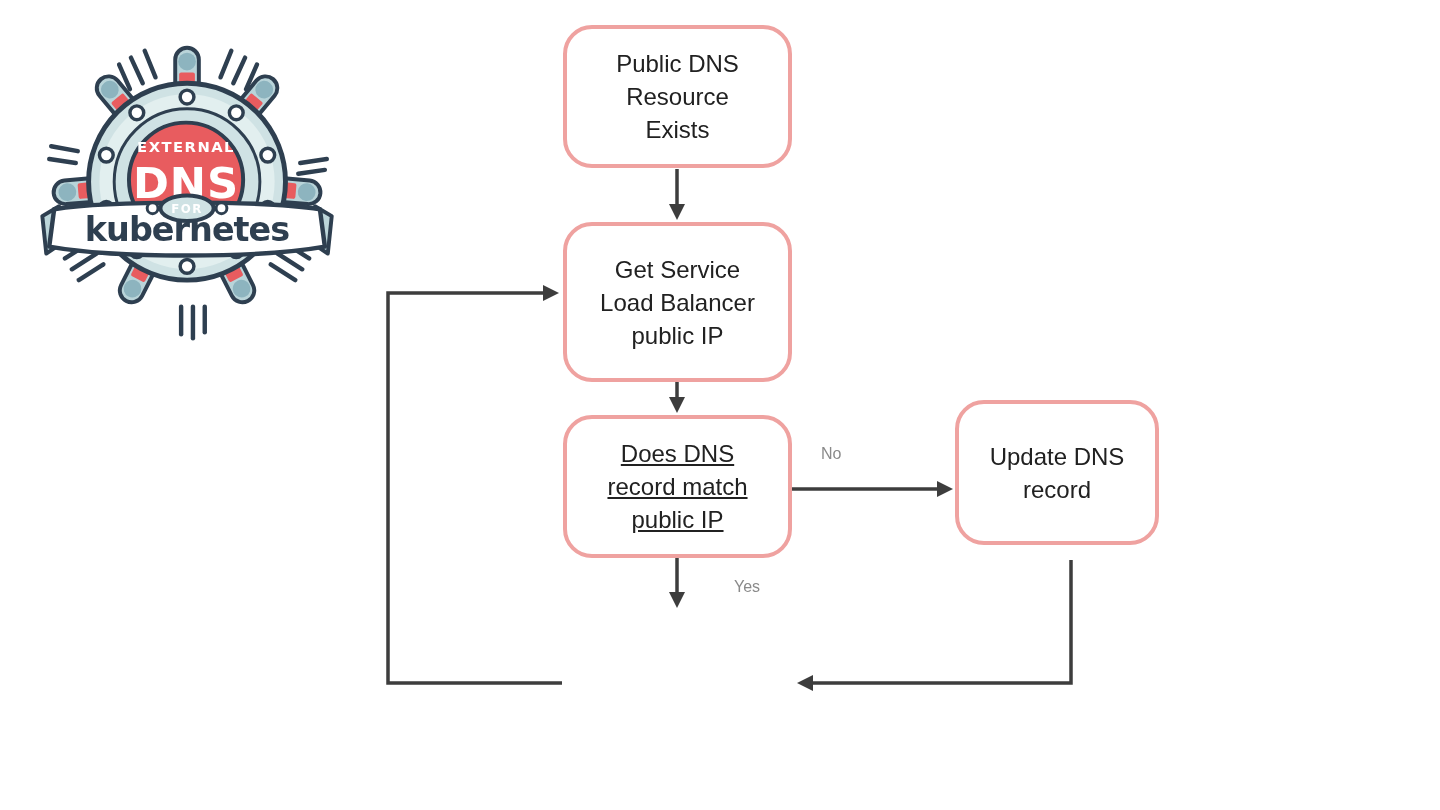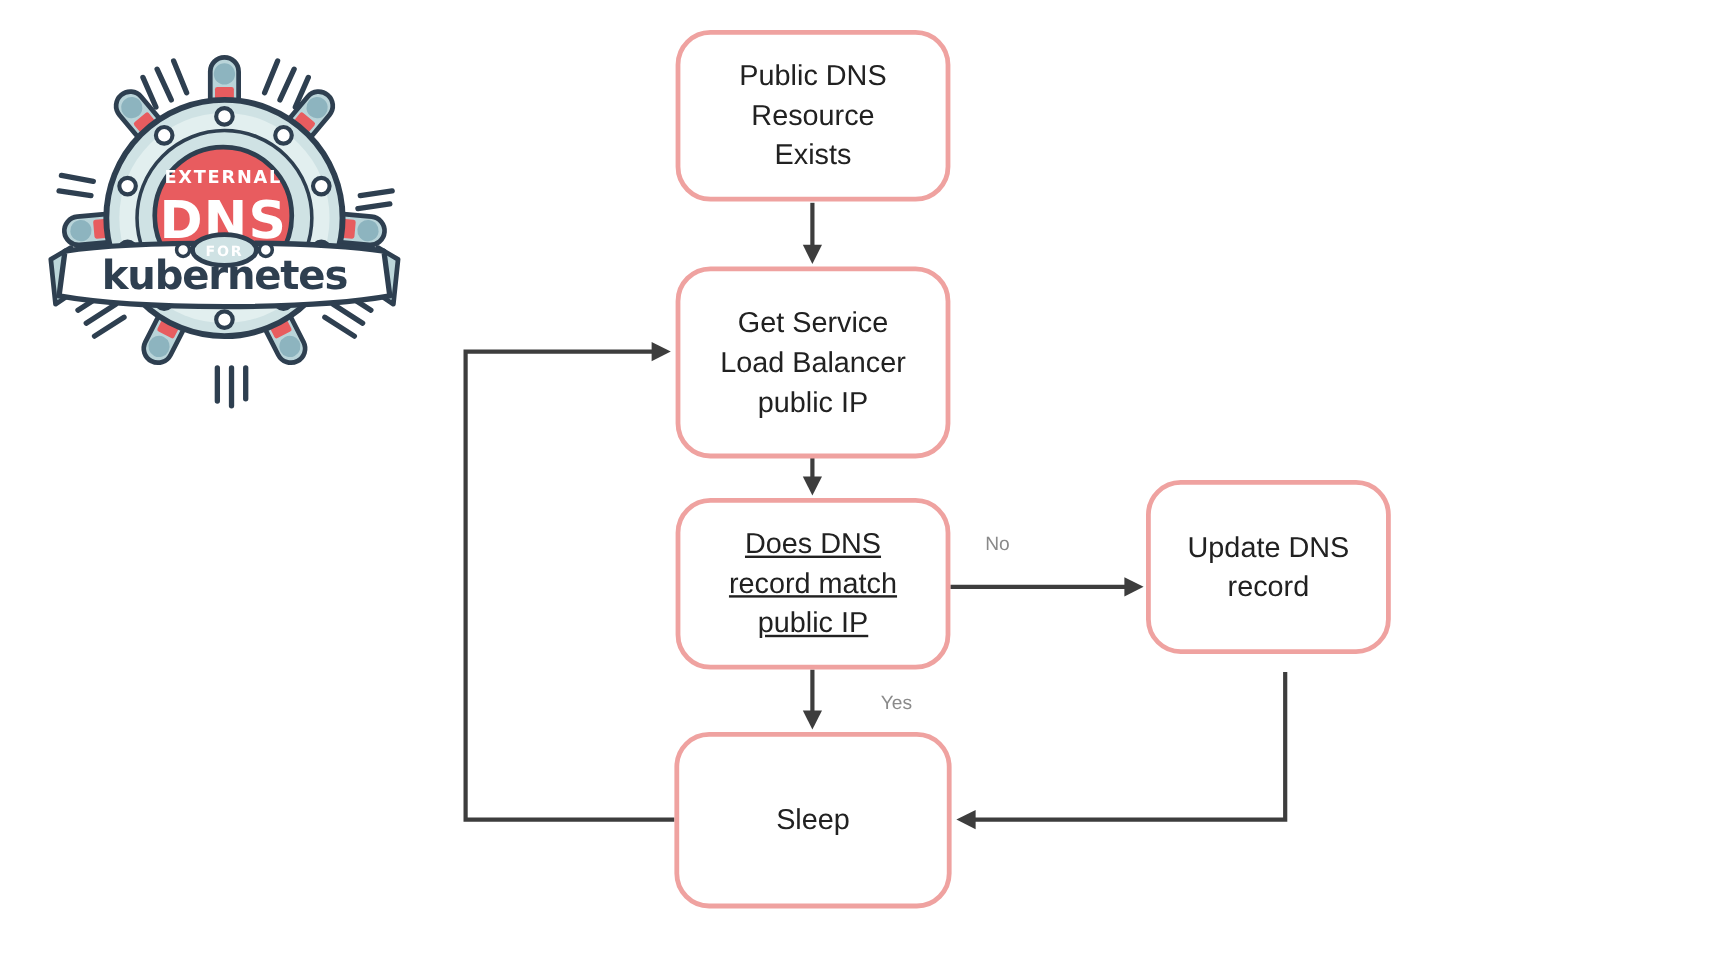--- a/index.html
+++ b/index.html
@@ -156,19 +156,18 @@
 Load Balancer
 public IP</div>
 
   <div class="node" style="left:563px; top:415px; width:229px; height:143px;text-decoration:underline;">Does DNS
 record match
 public IP</div>
 
   <div class="node" style="left:955px; top:400px; width:204px; height:145px;">Update DNS
 record</div>
 
-  <div class="node" style="left:562px; top:610px; width:231px; height:147px;">Sleep</div>
 
   <div class="edge-label" style="left:821px; top:440px;">No</div>
 
   <div class="edge-label" style="left:734px; top:573px;">Yes</div>
 
 </div>
 
 </body></html>

